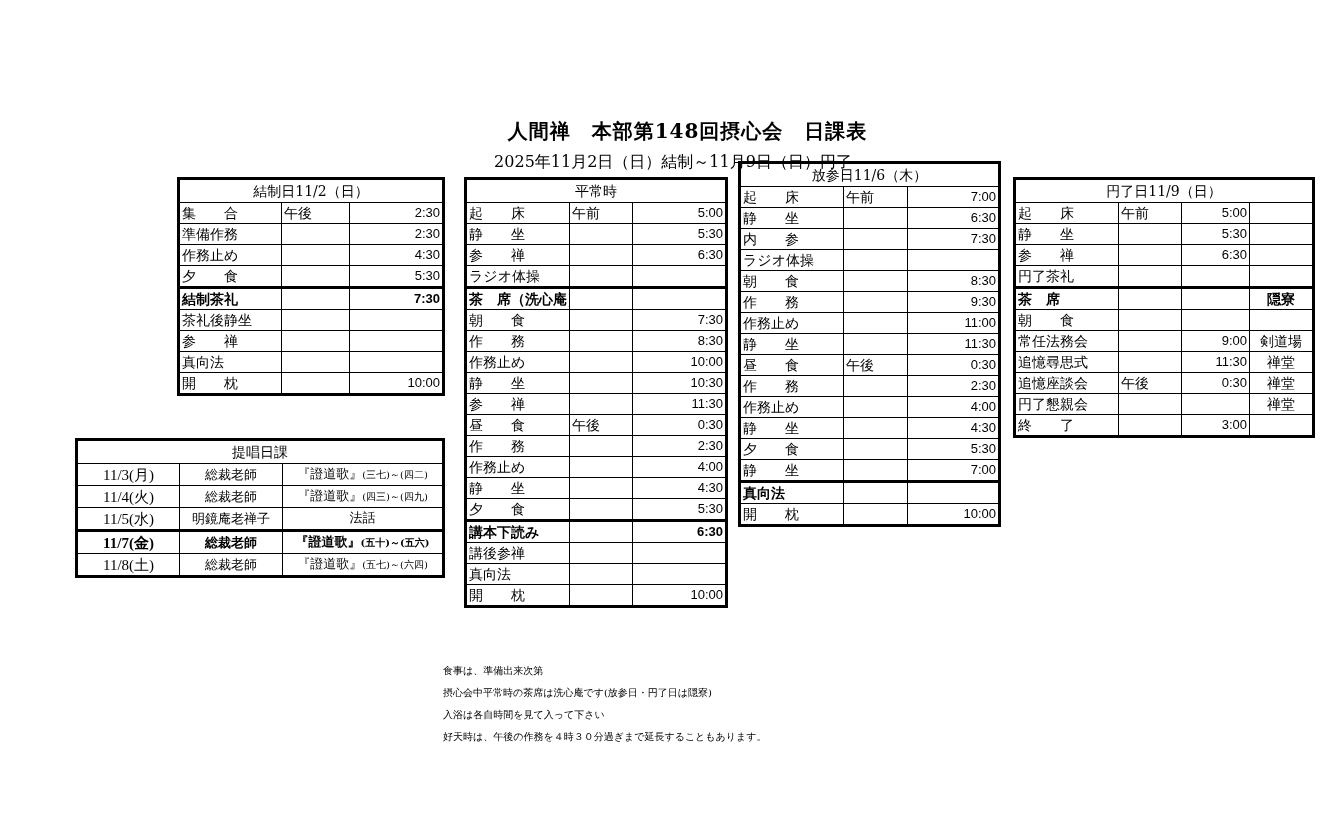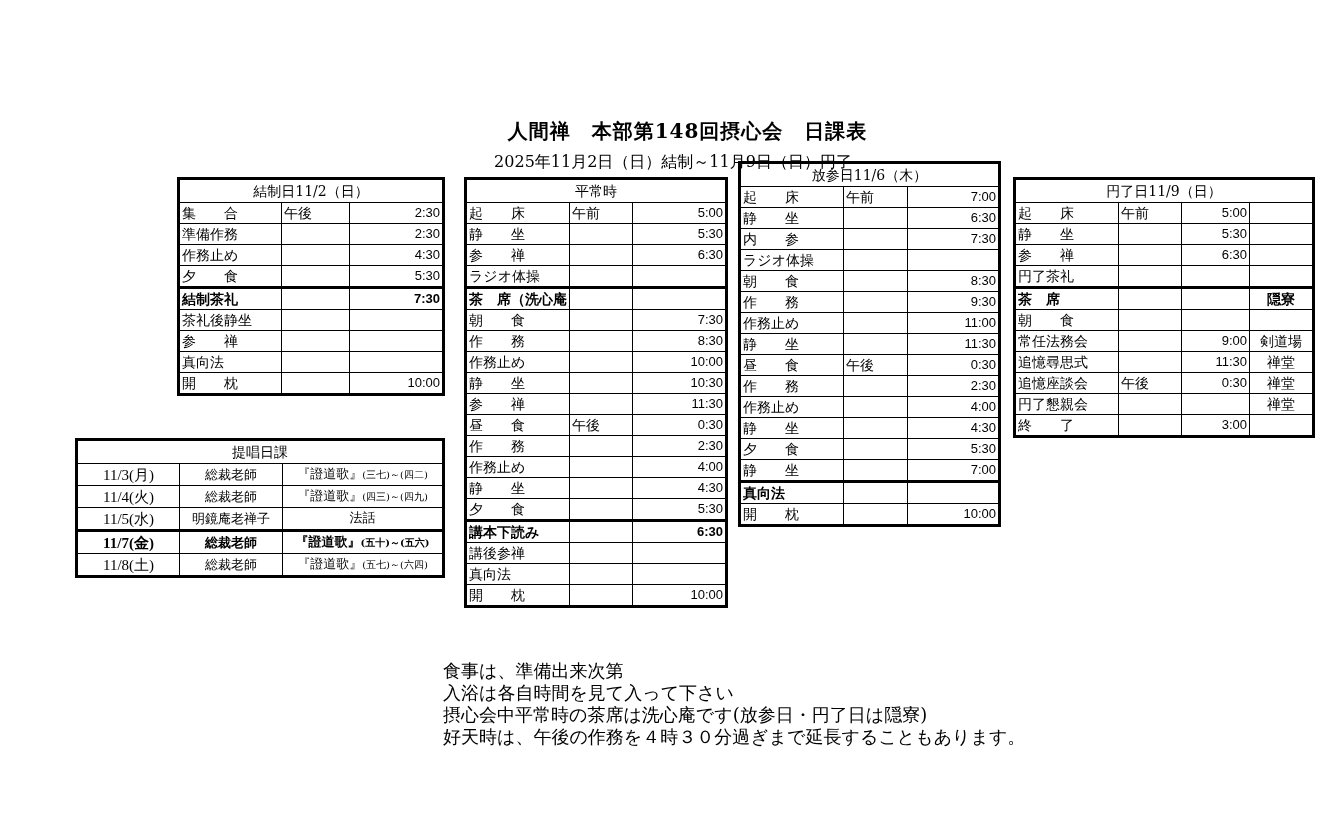--- a/index.html
+++ b/index.html
@@ -42,21 +42,21 @@
     #t3 { left: 711px; top: 161px; width: 260px; }
     #t4 { left: 986px; top: 177px; width: 299px; }
 
     #lec { left: 48px; top: 438px; width: 367px; font-size: 13px; }
     #lec td { text-align: center; }
     #lec td.date { font-family: "Liberation Serif", serif; font-size: 15px; }
     #lec td.txt { font-size: 13px; }
     #lec td.txt .small { font-size: 10px; }
 
     .notes {
-      position: absolute; left: 443px; top: 660px; font-size: 18px; line-height: 22px;
+      position: absolute; left: 443px; top: 660px; font-size: 10px; line-height: 22px;
     }
     .notes div { white-space: pre; }
   </style>
 </head>
 <body>
 
 <div class="title">人間禅　本部第148回摂心会　日課表</div>
 <div class="subtitle">2025年11月2日（日）結制～11月9日（日）円了</div>
 
 <table class="sched" id="t1">
@@ -441,16 +441,16 @@
       <tr>
         <td class="date">11/8(土)</td>
         <td class="teacher">総裁老師</td>
         <td class="txt"><span>『證道歌』</span><span class="small">(五七)～(六四)</span></td>
       </tr>
     </tbody>
 </table>
 
 <div class="notes">
   <div>食事は、準備出来次第</div>
+  <div>摂心会中平常時の茶席は洗心庵です(放参日・円了日は隠寮)</div>
   <div>入浴は各自時間を見て入って下さい</div>
-  <div>摂心会中平常時の茶席は洗心庵です(放参日・円了日は隠寮)</div>
   <div>好天時は、午後の作務を４時３０分過ぎまで延長することもあります。</div>
 </div>
 
 </body></html>

